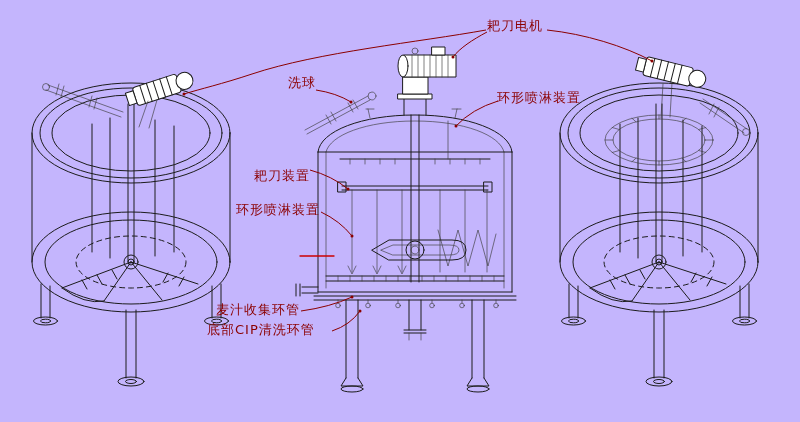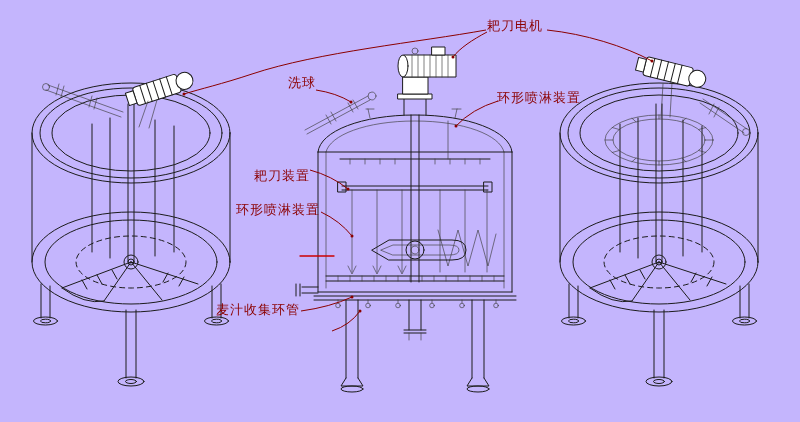--- a/index.html
+++ b/index.html
@@ -197,13 +197,14 @@
       <circle class="dot" cx="360" cy="311" r="1.5"></circle>
     </g>
   </svg>
 
   <span class="lbl" style="left:487px;top:19px">耙刀电机</span>
   <span class="lbl" style="left:288px;top:76px">洗球</span>
   <span class="lbl" style="left:497px;top:91px">环形喷淋装置</span>
   <span class="lbl" style="left:254px;top:169px">耙刀装置</span>
   <span class="lbl" style="left:236px;top:203px">环形喷淋装置</span>
   <span class="lbl" style="left:216px;top:303px">麦汁收集环管</span>
+  <span class="lbl" style="left:207px;top:323px">底部CIP清洗环管</span>
 </div>
 
 </body></html>

